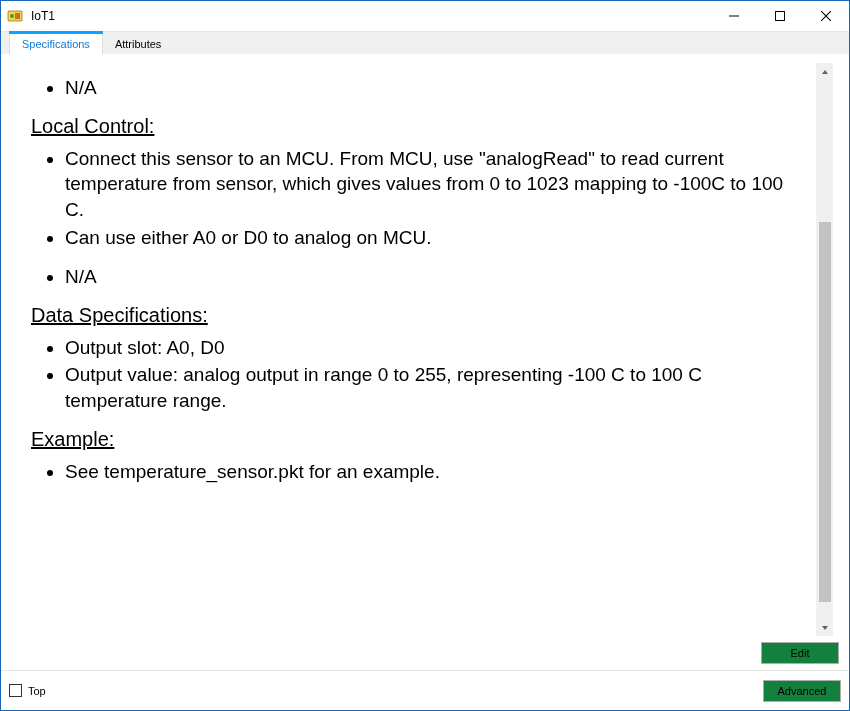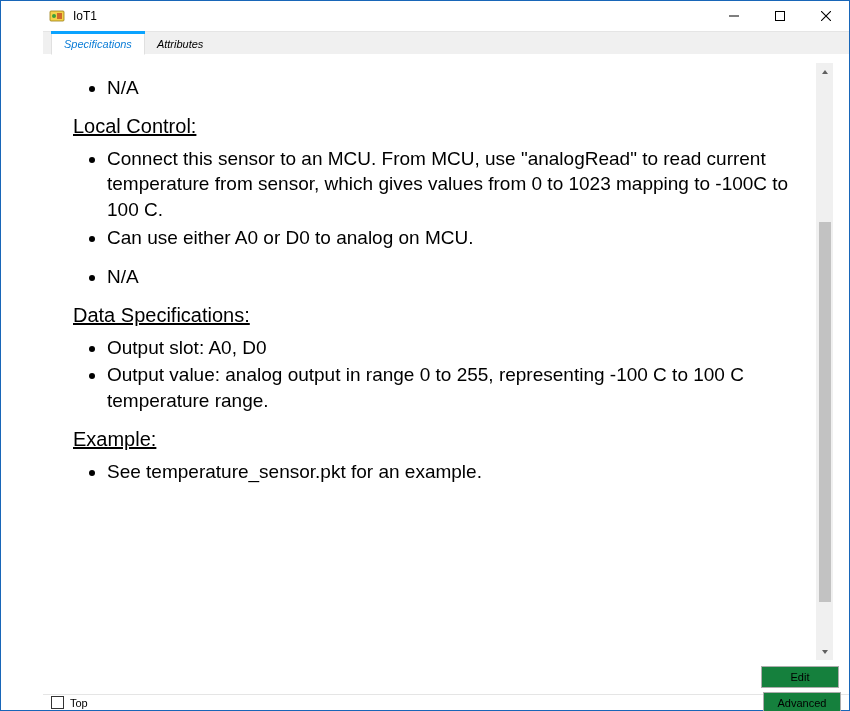--- a/index.html
+++ b/index.html
@@ -1,36 +1,36 @@
 <!DOCTYPE html>
 <html><head>
 <meta charset="utf-8">
 <style>
   * { box-sizing: border-box; }
   html, body { margin: 0; padding: 0; font-family: "Segoe UI", Tahoma, Arial, sans-serif; font-size: 12px; background: #fff; }
   .window {
     width: 850px; height: 711px; border: 1px solid #1866b8; background: #fff;
-    display: flex; flex-direction: column; position: relative; padding-left: 42px;
+    display: flex; flex-direction: column; position: relative;
   }
   .titlebar {
     height: 30px; display: flex; align-items: center; justify-content: space-between;
     padding: 0 0 0 6px; background: #fff;
   }
   .titlebar-left { display: flex; align-items: center; gap: 6px; }
   .app-icon { width: 16px; height: 16px; }
   .title-text { font-size: 12px; color: #000; margin-left: 2px; }
   .win-controls { display: flex; height: 100%; }
   .win-btn {
     width: 46px; height: 100%; display: flex; align-items: center; justify-content: center;
     color: #000;
   }
   .win-btn svg { width: 10px; height: 10px; }
   .tabstrip {
     height: 24px; background: #f0f0f0; border-top: 1px solid #e5e5e5; border-bottom: 1px solid #fff;
-    display: flex; align-items: flex-end; padding-left: 8px; font-style: italic;
+    display: flex; align-items: flex-end; padding-left: 8px;
   }
   .tab {
     height: 22px; padding: 0 12px; font-size: 11px; display: flex; align-items: center;
     position: relative; top: 1px;
   }
   .tab.active {
     background: #fff; color: #0a7cd6; border: 1px solid #e0e0e0; border-bottom: 1px solid #fff;
   }
   .tab.active::after {
     content: ""; position: absolute; left: -1px; right: -1px; top: -3px; height: 3px;
@@ -63,21 +63,21 @@
   .sb-thumb { position: absolute; left: 2px; right: 2px; background: #c2c2c2; border-radius: 0; }
   .edit-row {
     display: flex; justify-content: flex-end; padding: 6px 10px 6px 6px;
   }
   .btn {
     min-width: 78px; height: 22px; background: #15803d; border: 1px solid #adadad;
     font-size: 11px; color: #000; display: flex; align-items: center; justify-content: center;
     padding: 0 12px;
   }
   .footer {
-    height: 16px; border-top: 1px solid #e5e5e5; background: #fff;
+    height: 40px; border-top: 1px solid #e5e5e5; background: #fff;
     display: flex; align-items: center; justify-content: space-between; padding: 0 8px;
   }
   .checkbox-wrap { display: flex; align-items: center; gap: 6px; font-size: 11px; }
   .chk {
     width: 13px; height: 13px; border: 1px solid #333; background: #fff;
   }
 </style>
 </head>
 <body>
 

